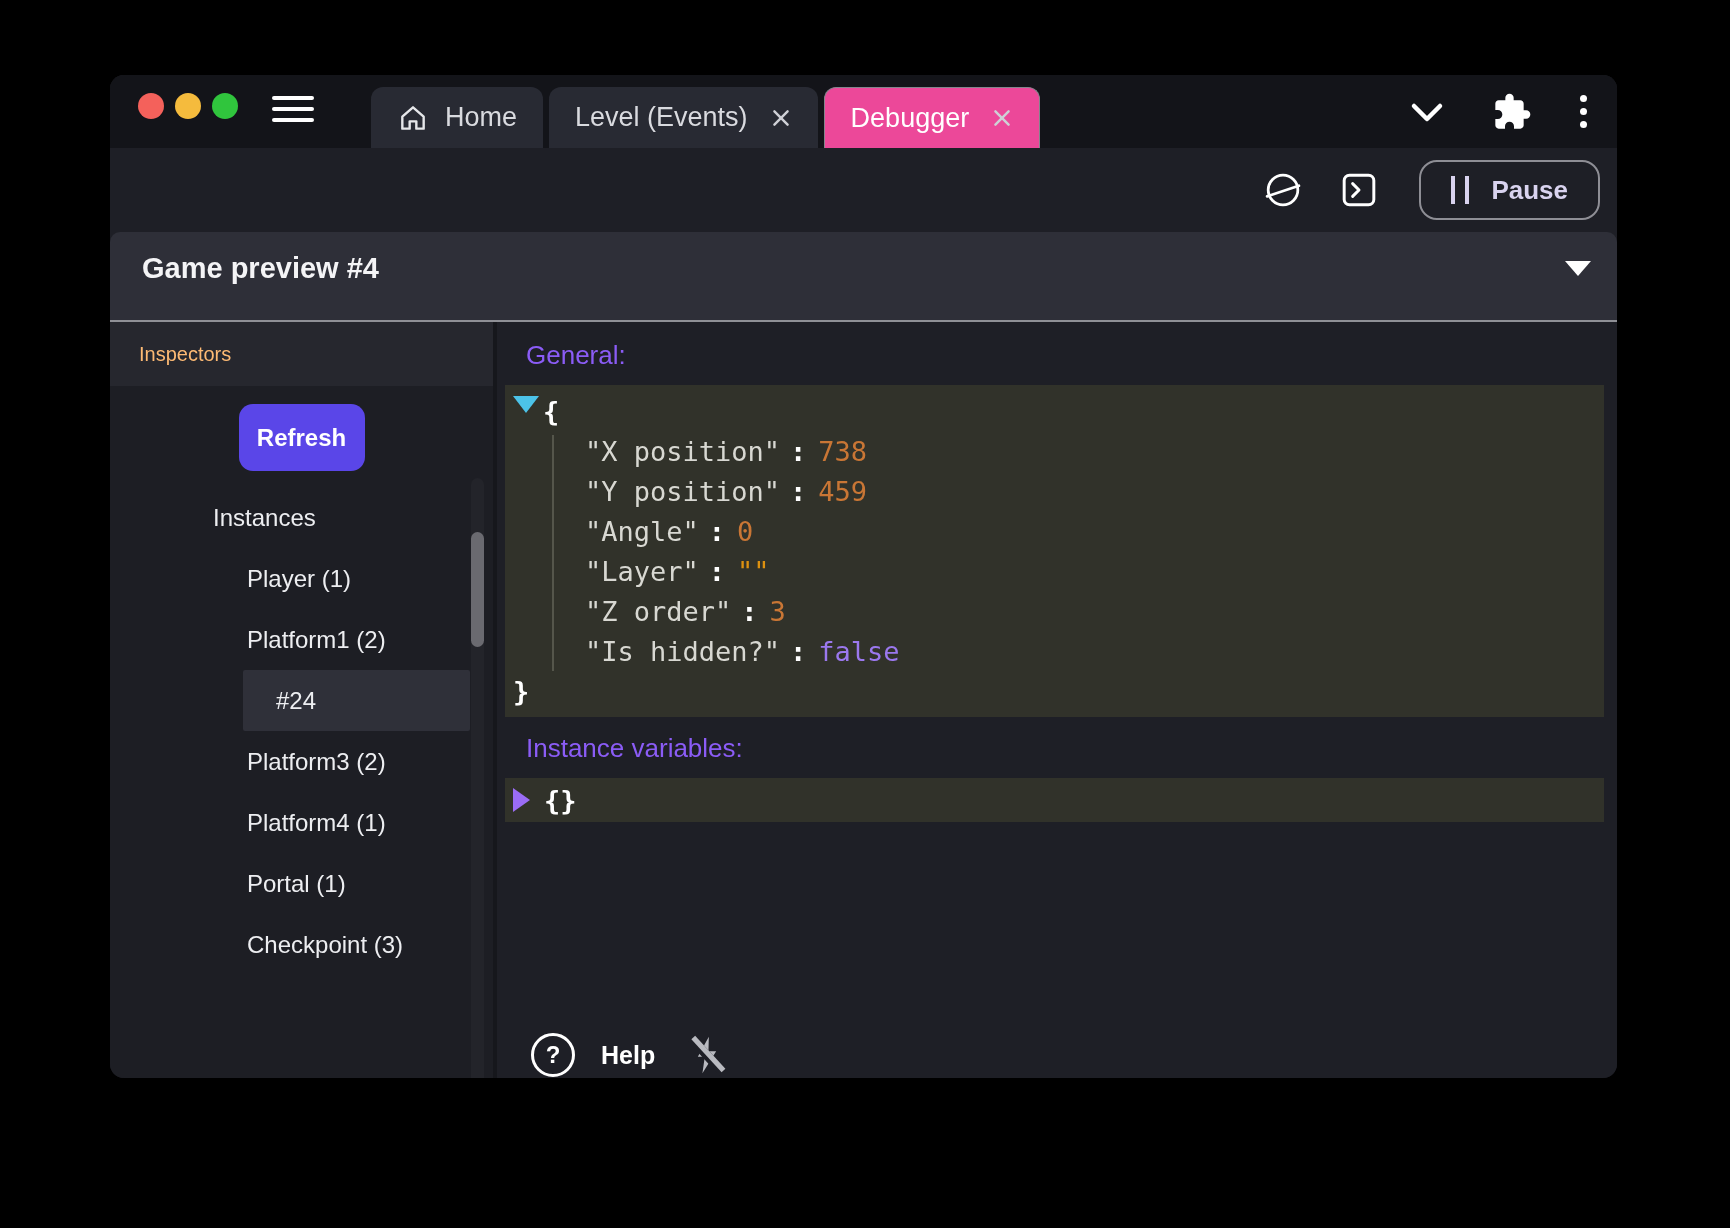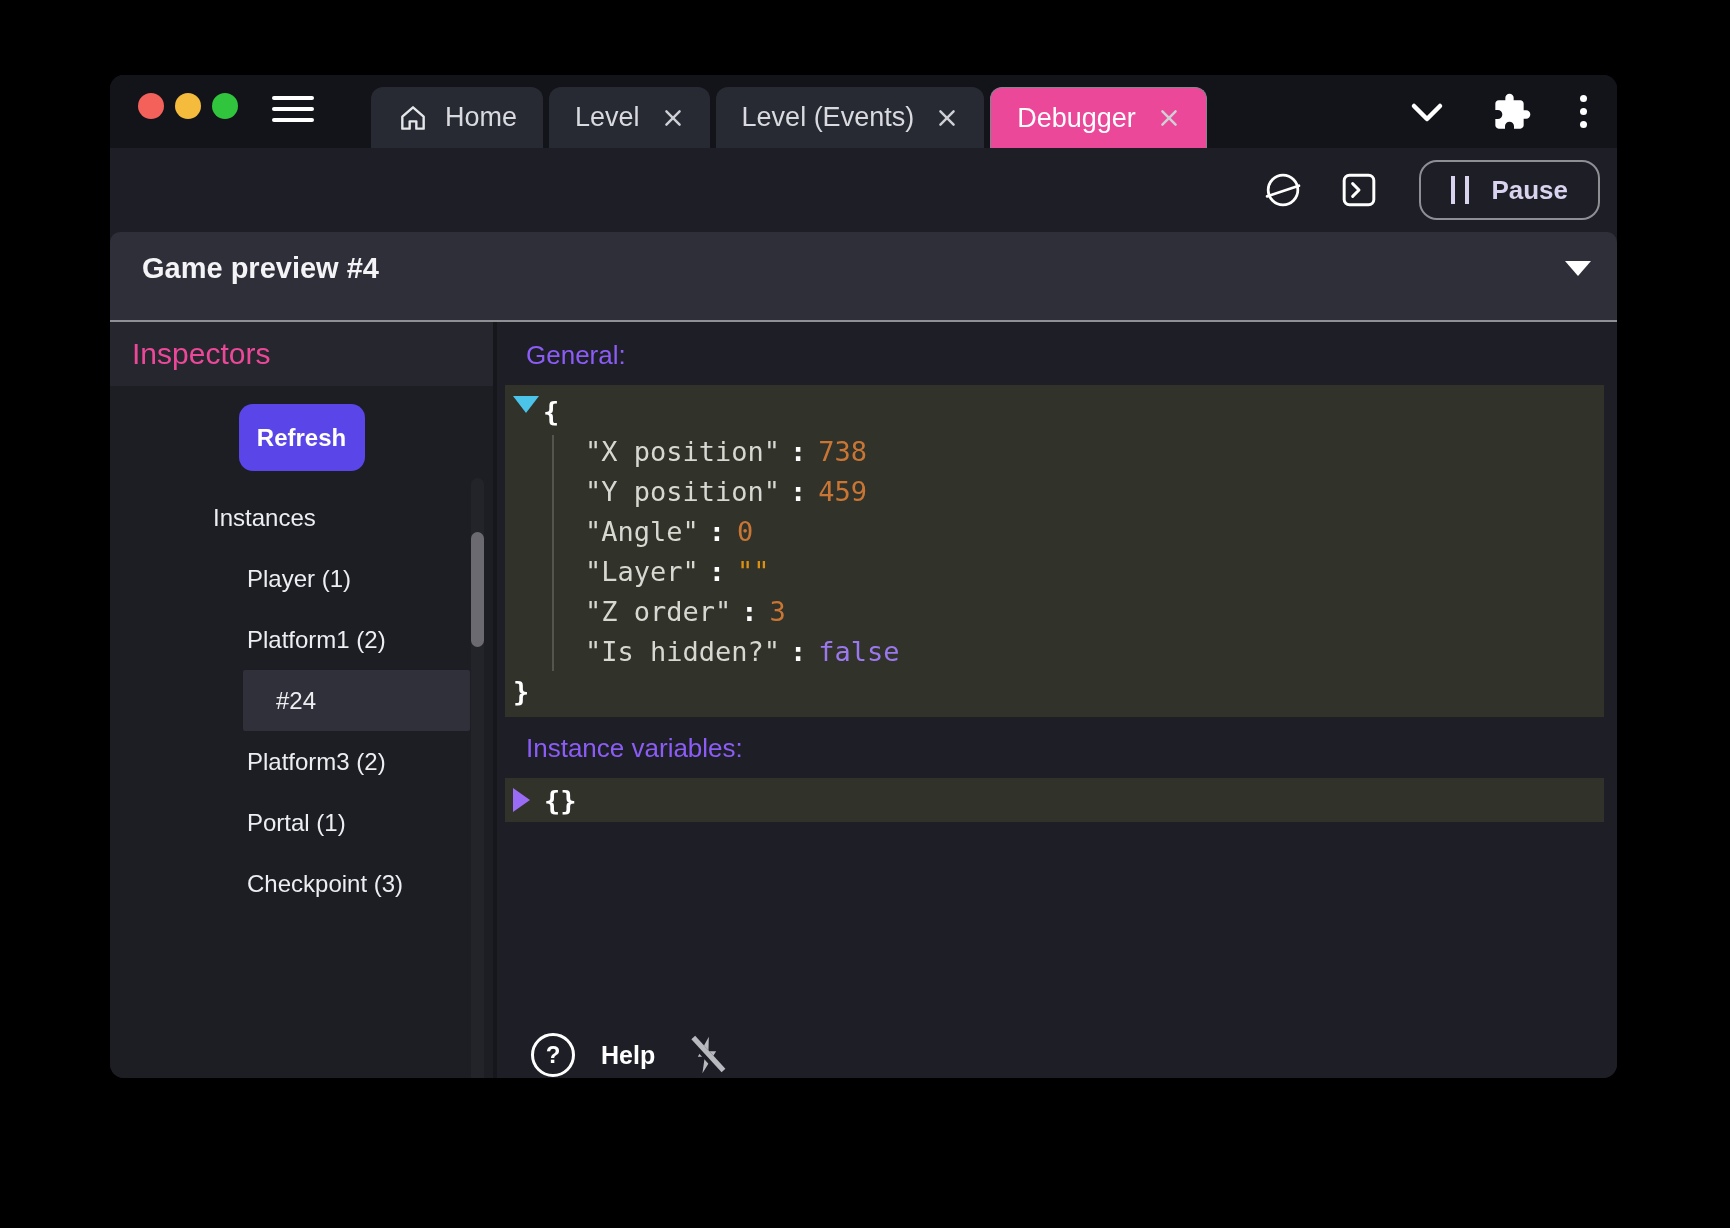--- a/index.html
+++ b/index.html
@@ -58,21 +58,21 @@
     border-bottom:2px solid #8f9096;
     display:flex; align-items:center; padding:0 26px 15px 32px; cursor:pointer;
   }
   .preview-title { font-size:29px; font-weight:700; color:#f4f4f6; }
   .caret-down { margin-left:auto; width:0; height:0; border-left:13px solid transparent; border-right:13px solid transparent; border-top:15px solid #fff; }
   
   .content { display:flex; height:771px; }
   .sidebar { width:383px; flex:none; position:relative; background:#1d1e24; border-right:4px solid #16171c; overflow:hidden; }
   .sidebar-header {
     height:64px; background:#26272e; display:flex; align-items:center;
-    padding-left:22px; font-size:30px; font-weight:500; color:#ec4899;
+    padding-left:29px; font-size:20px; font-weight:500; color:#fdba74;
   }
   .refresh-btn {
     display:block; width:126px; height:67px; margin:18px auto 0;
     background:var(--accent); border:none; border-radius:14px;
     color:#fff; font-size:24px; font-weight:700; cursor:pointer;
     font-family:inherit;
   }
   .side-list { margin-top:16px; }
   .side-row {
     height:61px; display:flex; align-items:center;
@@ -137,29 +137,20 @@
     <div class="tabs">
         <div class="tab">
           <span class="tab-icon">
             <svg viewBox="0 0 24 24" width="32" height="32" fill="none" stroke="#e6e7ea" stroke-width="1.8" stroke-linejoin="round">
               <path d="M4 11 L12 4 L20 11 V20 H14.5 V14.5 H9.5 V20 H4 Z"></path>
             </svg>
           </span>
           <span class="tab-label">Home</span>
         </div>
         <div class="tab">
-          <span class="tab-label">Level</span>
-          <span class="tab-close">
-            <svg viewBox="0 0 20 20" width="22" height="22" stroke="#cfd0d6" stroke-width="2.2" stroke-linecap="round" fill="none">
-              <line x1="4" y1="4" x2="16" y2="16"></line>
-              <line x1="16" y1="4" x2="4" y2="16"></line>
-            </svg>
-          </span>
-        </div>
-        <div class="tab">
           <span class="tab-label">Level (Events)</span>
           <span class="tab-close">
             <svg viewBox="0 0 20 20" width="22" height="22" stroke="#cfd0d6" stroke-width="2.2" stroke-linecap="round" fill="none">
               <line x1="4" y1="4" x2="16" y2="16"></line>
               <line x1="16" y1="4" x2="4" y2="16"></line>
             </svg>
           </span>
         </div>
         <div class="tab active">
           <span class="tab-label">Debugger</span>
@@ -232,20 +223,23 @@
           <div class="side-row lvl1">
             <span>Platform1 (2)</span>
           </div>
           <div class="side-row lvl2 selected">
             <span>#24</span>
           </div>
           <div class="side-row lvl1">
             <span>Platform3 (2)</span>
           </div>
           <div class="side-row lvl1">
+            <span>Platform4 (1)</span>
+          </div>
+          <div class="side-row lvl1">
             <span>Portal (1)</span>
           </div>
           <div class="side-row lvl1">
             <span>Checkpoint (3)</span>
           </div>
           <div class="side-row lvl1"></div>
         </div>
       <div class="scroll-track"></div>
       <div class="scroll-thumb"></div>
     </aside>

